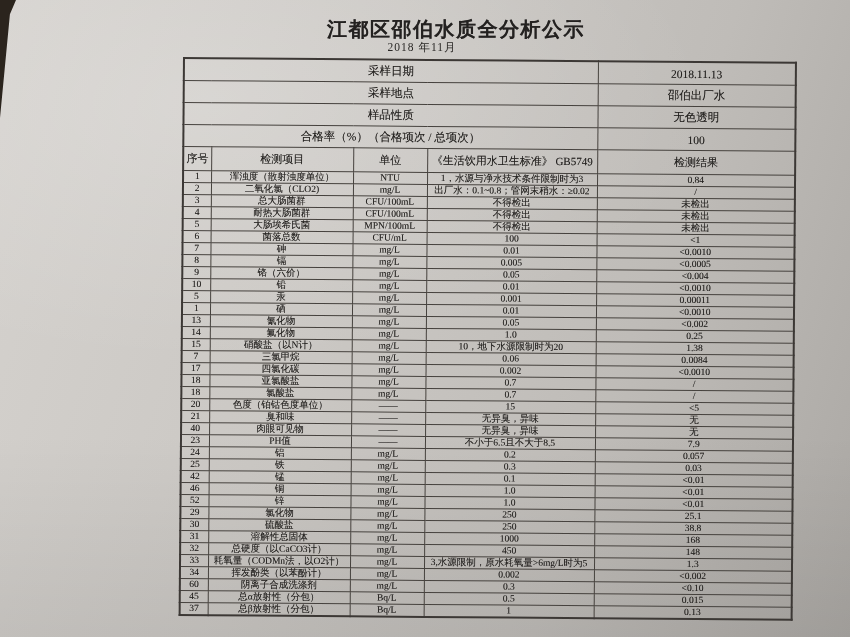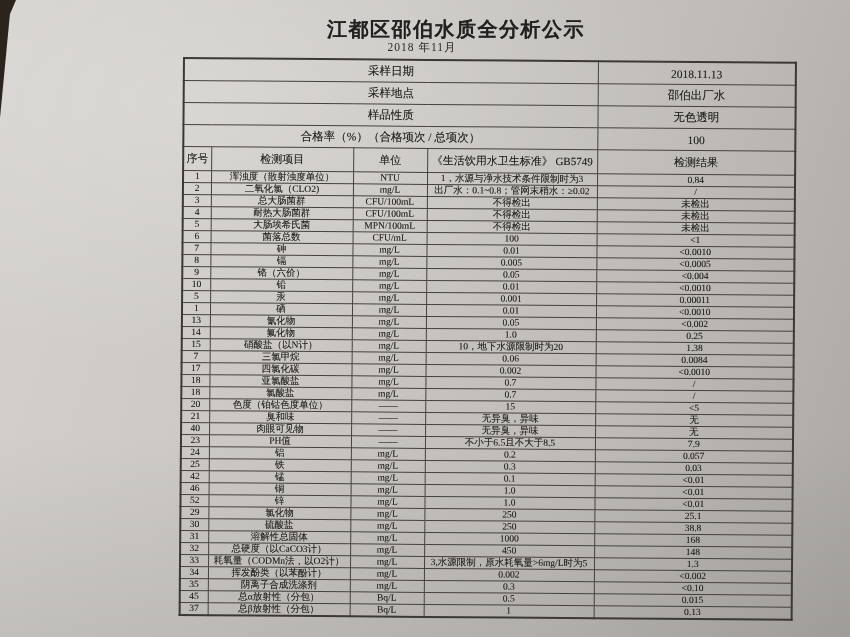--- a/index.html
+++ b/index.html
@@ -328,21 +328,21 @@
             <td>1.3</td>
           </tr>
           <tr>
             <td>34</td>
             <td class="left">挥发酚类（以苯酚计）</td>
             <td>mg/L</td>
             <td>0.002</td>
             <td>&lt;0.002</td>
           </tr>
           <tr>
-            <td>35</td>
+            <td>60</td>
             <td class="left">阴离子合成洗涤剂</td>
             <td>mg/L</td>
             <td>0.3</td>
             <td>&lt;0.10</td>
           </tr>
           <tr>
             <td>45</td>
             <td class="left">总α放射性（分包）</td>
             <td>Bq/L</td>
             <td>0.5</td>

